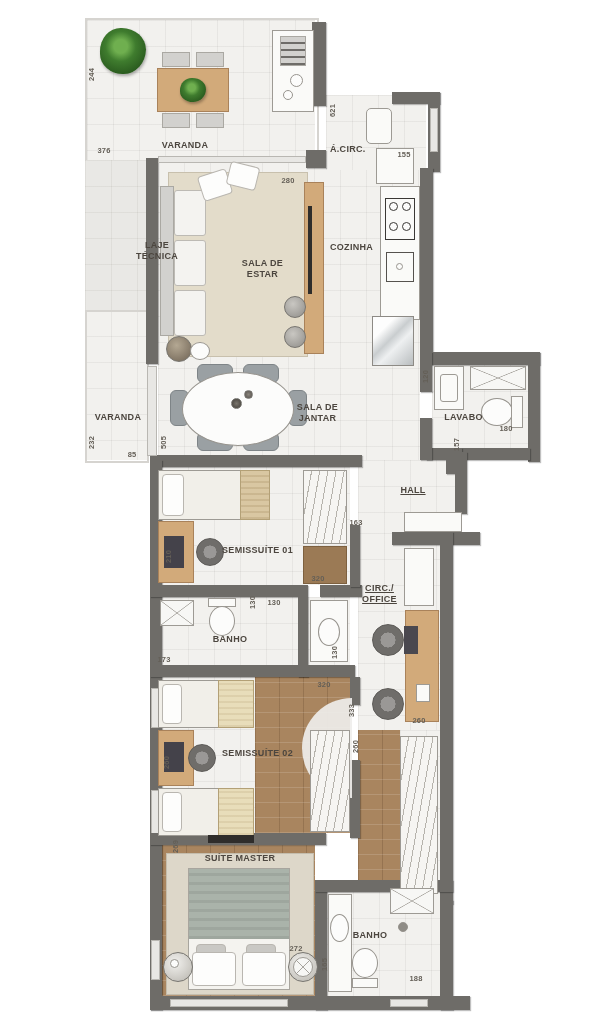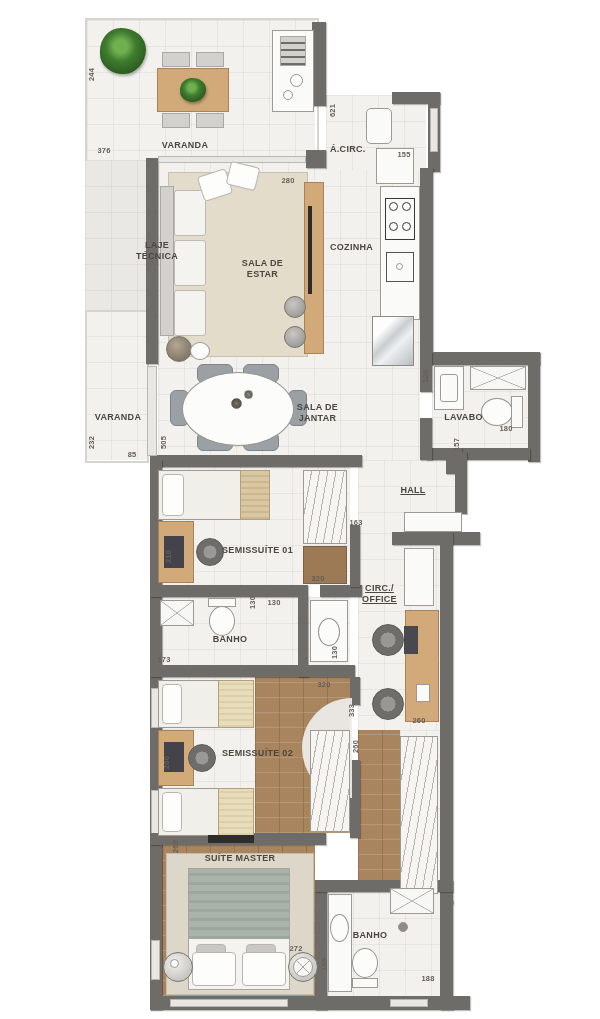--- a/index.html
+++ b/index.html
@@ -267,15 +267,15 @@
   <div class="dim" style="left:152px;top:655px;">173</div>
   <div class="dim v" style="left:322px;top:648px;">130</div>
   <div class="dim v" style="left:339px;top:706px;">333</div>
   <div class="dim" style="left:407px;top:716px;">260</div>
   <div class="dim" style="left:312px;top:680px;">320</div>
   <div class="dim v" style="left:154px;top:758px;">260</div>
   <div class="dim v" style="left:343px;top:742px;">260</div>
   <div class="dim v" style="left:163px;top:842px;">269</div>
   <div class="dim" style="left:284px;top:944px;">272</div>
   <div class="dim v" style="left:312px;top:960px;">165</div>
-  <div class="dim" style="left:416px;top:974px;">188</div>
+  <div class="dim" style="left:404px;top:974px;">188</div>
 
 </div>
 
 </body></html>

